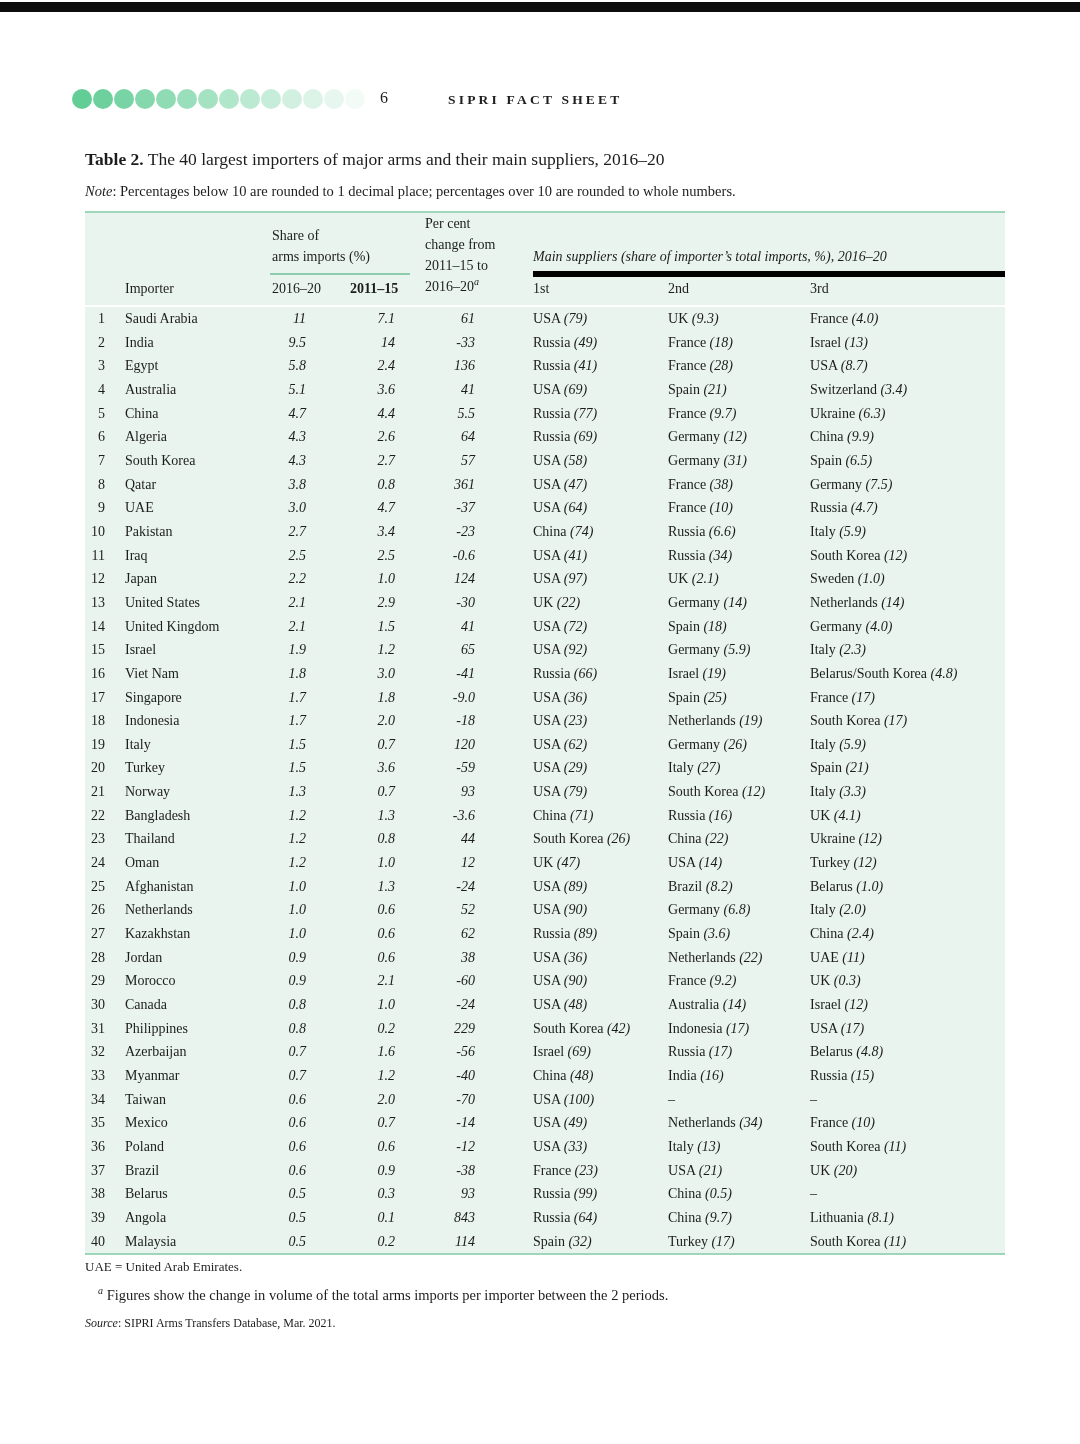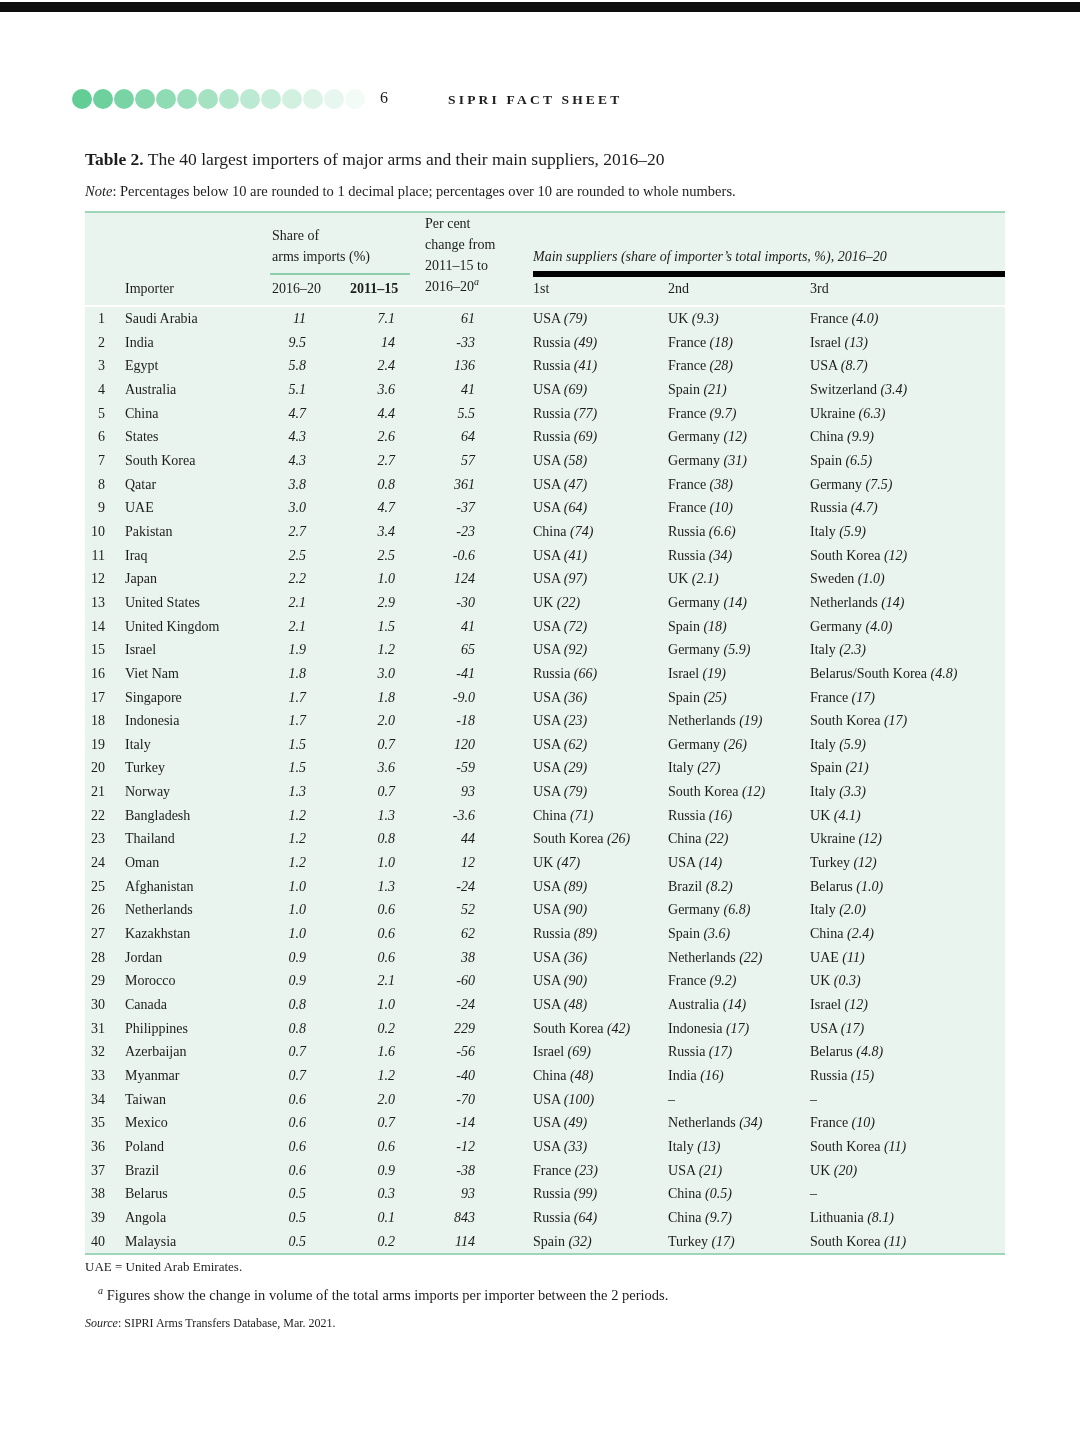--- a/index.html
+++ b/index.html
@@ -154,21 +154,21 @@
           <td class="imp">China</td>
           <td class="n3">4.7</td>
           <td class="n4">4.4</td>
           <td class="n5">5.5</td>
           <td class="sup-cell"><span>Russia</span> <span class="shr">(77)</span></td>
           <td class="sup-cell"><span>France</span> <span class="shr">(9.7)</span></td>
           <td class="sup-cell"><span>Ukraine</span> <span class="shr">(6.3)</span></td>
         </tr>
         <tr>
           <td class="rank">6</td>
-          <td class="imp">States</td>
+          <td class="imp">Algeria</td>
           <td class="n3">4.3</td>
           <td class="n4">2.6</td>
           <td class="n5">64</td>
           <td class="sup-cell"><span>Russia</span> <span class="shr">(69)</span></td>
           <td class="sup-cell"><span>Germany</span> <span class="shr">(12)</span></td>
           <td class="sup-cell"><span>China</span> <span class="shr">(9.9)</span></td>
         </tr>
         <tr>
           <td class="rank">7</td>
           <td class="imp">South Korea</td>

